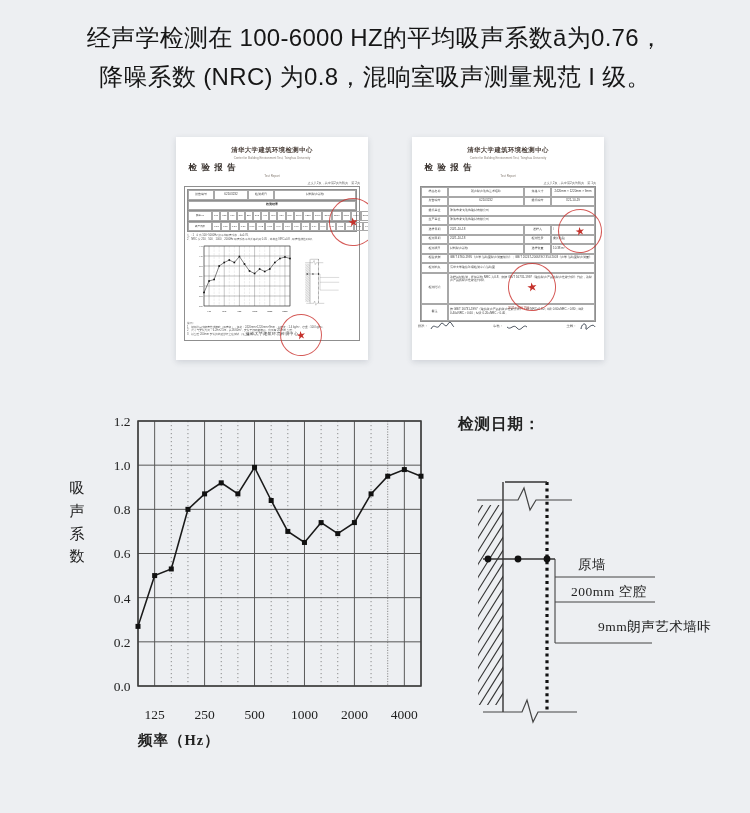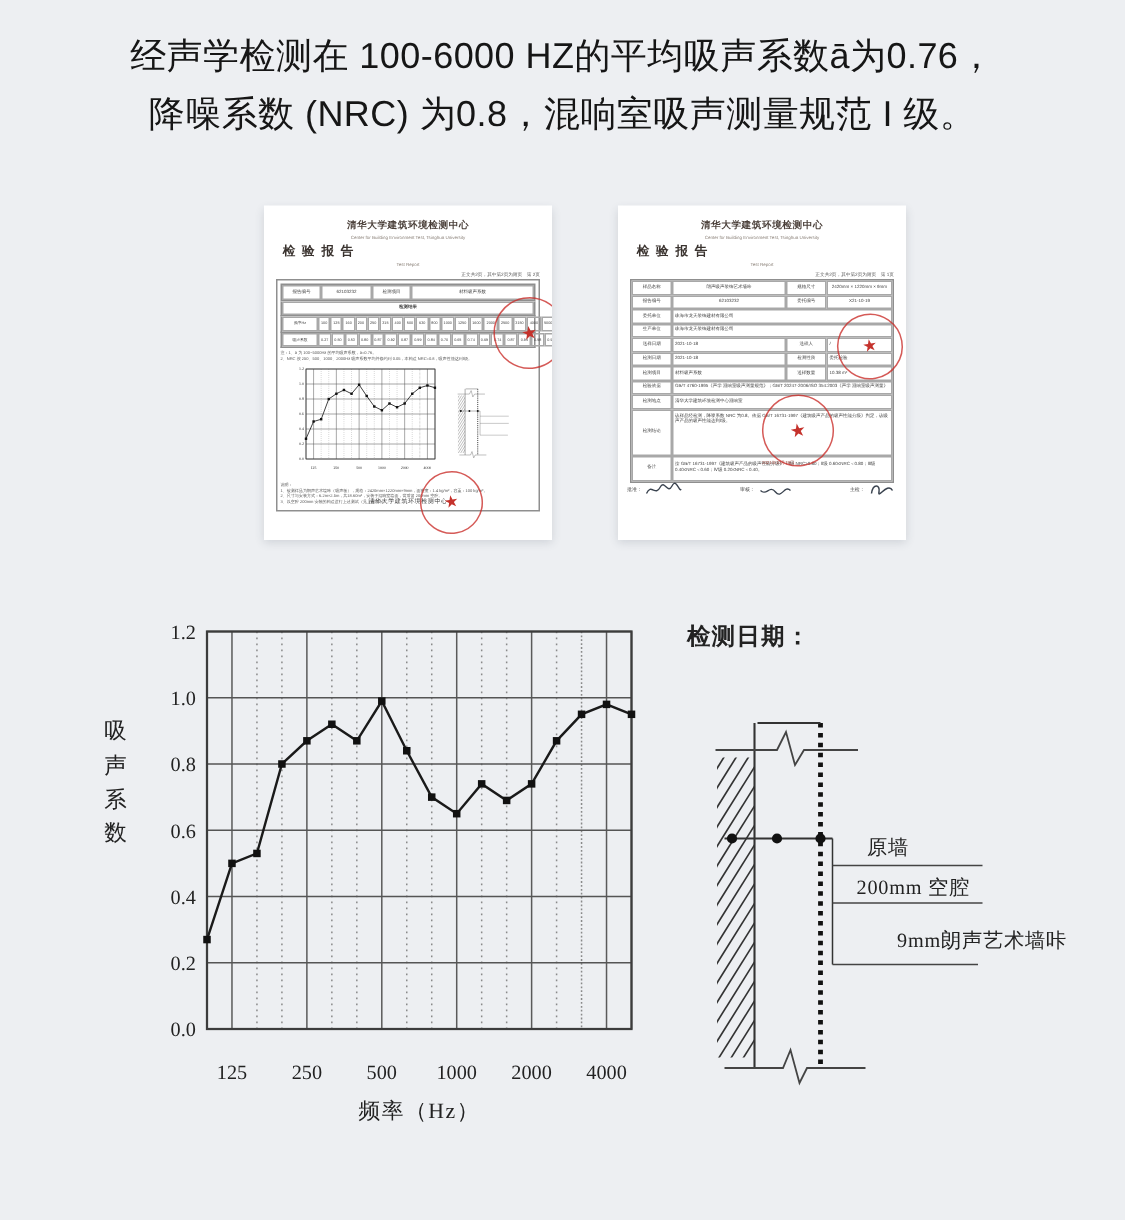--- a/index.html
+++ b/index.html
@@ -30,21 +30,21 @@
   .c1-footer{position:absolute;left:0;right:0;top:194px;text-align:center;font-size:4px;color:#3c3c3c;letter-spacing:.4px;}
   .stamp{position:absolute;border-radius:50%;border:1.5px solid rgba(201,44,40,.78);display:flex;align-items:center;justify-content:center;transform:rotate(-10deg);}
   .stamp .star{color:#c5322c;line-height:1;}
   .sig-row{position:absolute;left:6px;right:6px;top:183px;display:flex;justify-content:space-between;align-items:center;}
   .sig-group{display:flex;align-items:center;gap:1.5px;font-size:3.3px;color:#444;}
   .c2-date{position:absolute;left:96px;top:169px;font-size:2.9px;color:#953b32;}
 
   
   #main-chart{position:absolute;left:60px;top:400px;}
   .ylab{position:absolute;left:66px;top:477px;width:22px;text-align:center;font-size:15px;line-height:22.8px;color:#222;}
-  .xlab{position:absolute;left:138px;top:731px;width:283px;text-align:center;font-size:14.5px;color:#222;letter-spacing:1px;}
+  .xlab{position:absolute;left:138px;top:731px;width:283px;font-size:14.5px;color:#222;letter-spacing:1px;font-weight:bold;}
 
   
   .cons-title{position:absolute;left:458px;top:414px;font-size:15.5px;font-weight:600;color:#222;letter-spacing:1px;}
   #diagram-main{position:absolute;left:440px;top:440px;}
   .cons-label{position:absolute;font-size:13.5px;color:#222;letter-spacing:.5px;}
   #lab-wall{left:578px;top:556px;}
   #lab-cavity{left:571px;top:583px;}
   #lab-panel{left:598px;top:618px;}
 </style>
 </head>

